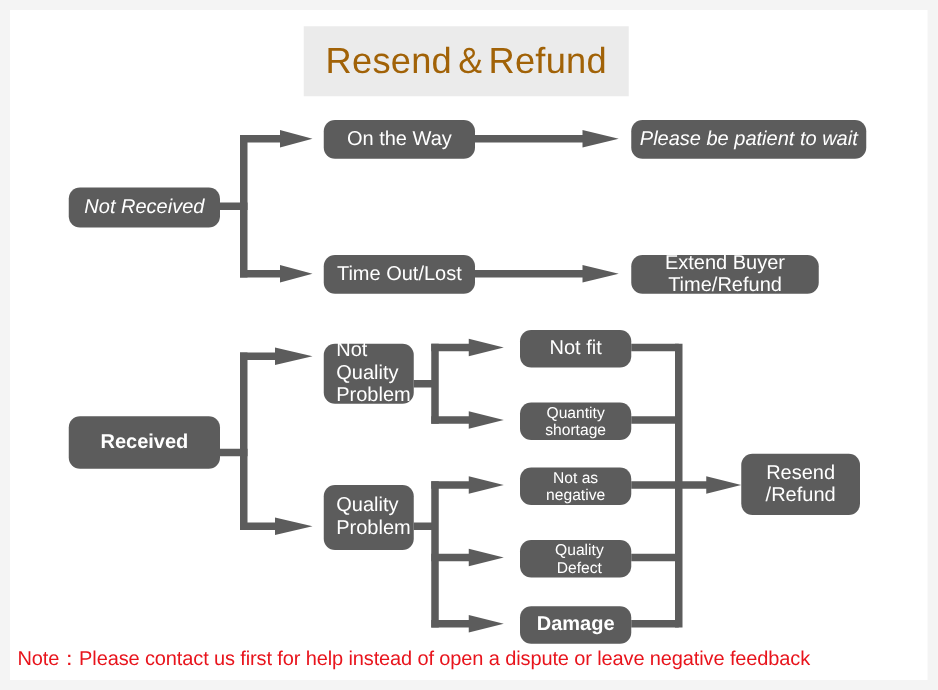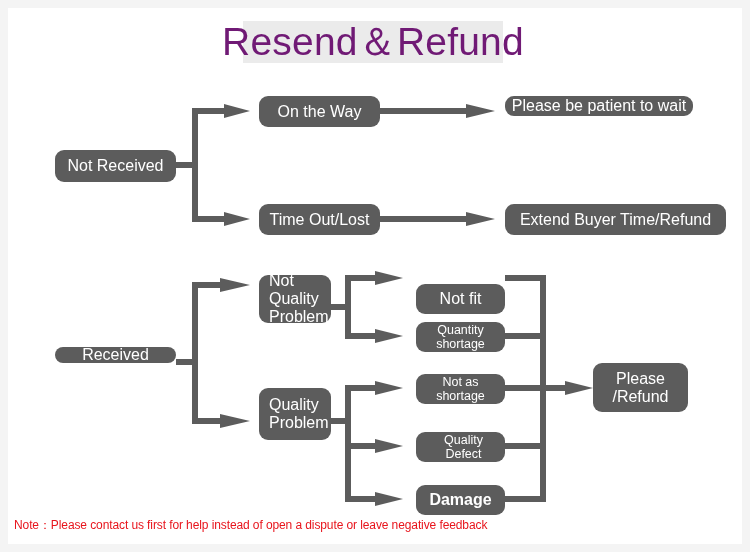--- a/index.html
+++ b/index.html
@@ -31,28 +31,28 @@
     height: 552px;
     pointer-events: none;
   }
 
   
   #title {
     position: absolute;
     left: 243px;
     top: 21px;
     width: 260px;
-    height: 42px;
+    height: 56px;
     background: #ebebeb;
     display: flex;
     align-items: center;
     justify-content: center;
-    font-size: 39px;
+    font-size: 29px;
     font-weight: 400;
-    color: #701a75;
+    color: #a16207;
     letter-spacing: 0.2px;
     white-space: nowrap;
   }
 
   
   .node {
     position: absolute;
     background: #5c5c5c;
     color: #ffffff;
     border-radius: 9px;
@@ -72,21 +72,21 @@
     text-align: left;
     padding-left: 10px;
   }
 
   
   #note {
     position: absolute;
     left: 14px;
     top: 517px;
     width: 722px;
-    font-size: 12px;
+    font-size: 16px;
     color: #e8141c;
     white-space: nowrap;
     letter-spacing: -0.1px;
   }
 </style>
 </head>
 <body>
 
 <div id="screenshot">
   <div id="canvas"></div>
@@ -140,36 +140,36 @@
       <rect x="505" y="385" width="38" height="6"></rect>
       <rect x="505" y="443" width="38" height="6"></rect>
       <rect x="505" y="496" width="38" height="6"></rect>
       <rect x="543" y="385" width="26" height="6"></rect>
       <polygon points="565,381 593,388 565,395"></polygon>
     </g>
   </svg>
 
   <div id="title">Resend＆Refund</div>
 
-  <div class="node" style="left:55px; top:150px; width:121px; height:32px;">Not Received</div>
+  <div class="node" style="left:55px; top:150px; width:121px; height:32px;font-style:italic;">Not Received</div>
   <div class="node" style="left:259px; top:96px; width:121px; height:31px;">On the Way</div>
   <div class="node" style="left:259px; top:204px; width:121px; height:31px;">Time Out/Lost</div>
-  <div class="node" style="left:505px; top:96px; width:188px; height:20px;">Please be patient to wait</div>
-  <div class="node" style="left:505px; top:204px; width:221px; height:31px;">Extend Buyer Time/Refund</div>
+  <div class="node" style="left:505px; top:96px; width:188px; height:31px;font-style:italic;">Please be patient to wait</div>
+  <div class="node" style="left:505px; top:204px; width:150px; height:31px;">Extend Buyer Time/Refund</div>
 
-  <div class="node" style="left:55px; top:347px; width:121px; height:16px;">Received</div>
+  <div class="node" style="left:55px; top:333px; width:121px; height:42px;font-weight:bold;">Received</div>
   <div class="node left-align" style="left:259px; top:275px; width:72px; height:48px;">Not
 Quality
 Problem</div>
   <div class="node left-align" style="left:259px; top:388px; width:72px; height:52px;">Quality
 Problem</div>
 
-  <div class="node" style="left:416px; top:264px; width:89px; height:30px;margin-top:20px;">Not fit</div>
+  <div class="node" style="left:416px; top:264px; width:89px; height:30px;">Not fit</div>
   <div class="node small" style="left:416px; top:322px; width:89px; height:30px;">Quantity shortage</div>
-  <div class="node small" style="left:416px; top:374px; width:89px; height:30px;">Not as shortage</div>
+  <div class="node small" style="left:416px; top:374px; width:89px; height:30px;">Not as negative</div>
   <div class="node small" style="left:416px; top:432px; width:89px; height:30px;padding-left:12px;">Quality Defect</div>
   <div class="node" style="left:416px; top:485px; width:89px; height:30px;font-weight:bold;">Damage</div>
 
-  <div class="node" style="left:593px; top:363px; width:95px; height:49px;">Please
+  <div class="node" style="left:593px; top:363px; width:95px; height:49px;">Resend
 /Refund</div>
 
   <div id="note">Note：Please contact us first for help instead of open a dispute or leave negative feedback</div>
 </div>
 
 </body></html>

